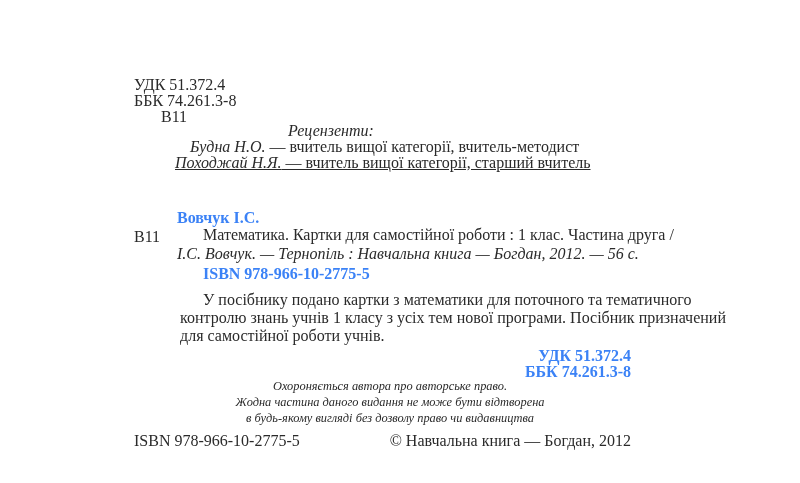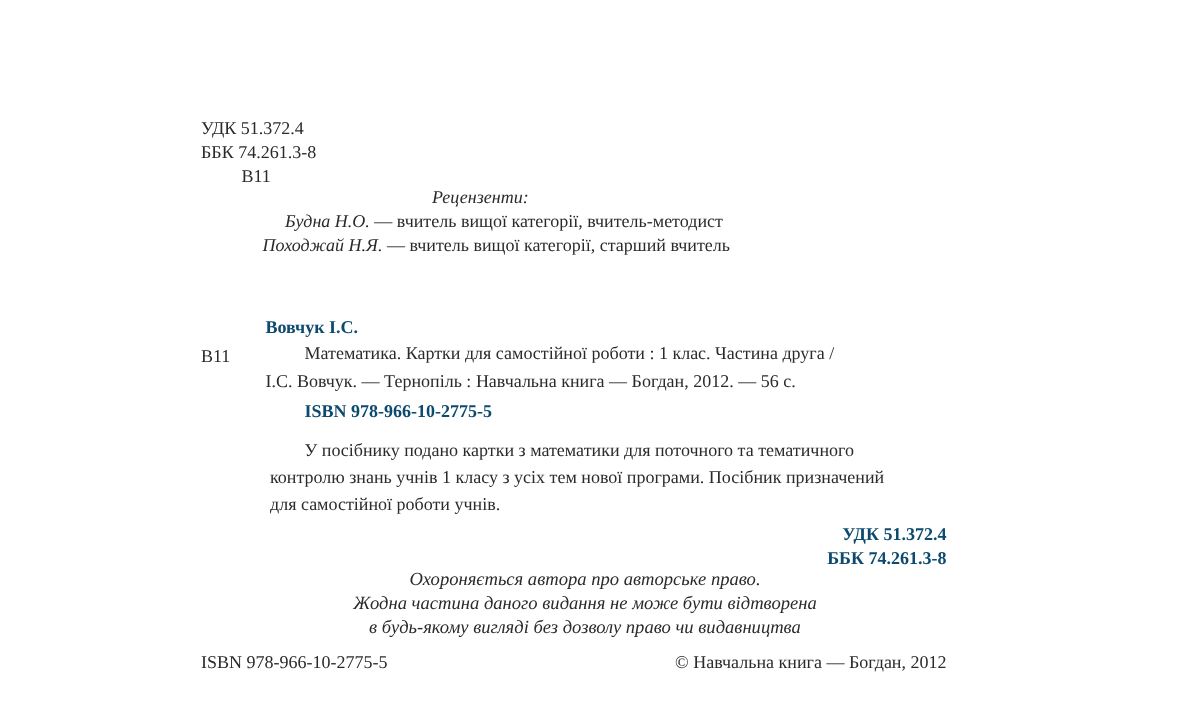--- a/index.html
+++ b/index.html
@@ -1,45 +1,45 @@
 <!DOCTYPE html>
 <html><head>
 <meta charset="utf-8">
 <style>
   html, body { margin:0; padding:0; }
   body { width:800px; height:483px; background:#ffffff; position:relative; overflow:hidden;
          font-family:"Liberation Serif", "DejaVu Serif", serif; color:#2a2a2a; }
-  .ln { position:absolute; white-space:nowrap; font-size:12px; line-height:16px; }
-  .b { font-weight:bold; color:#0c4a6e; }
+  .ln { position:absolute; white-space:nowrap; font-size:16px; line-height:16px; }
+  .b { font-weight:bold; color:#3b82f6; }
   .i { font-style:italic; }
   .sm { font-size:12.4px; }
   .r { text-align:right; }
   .c { text-align:center; }
 </style>
 </head>
 <body>
 
 <div>
 
   <div class="ln" style="left:134px;top:77px;">УДК 51.372.4</div>
   <div class="ln" style="left:134px;top:93px;">ББК 74.261.3-8</div>
   <div class="ln" style="left:161px;top:109px;">В11</div>
 
   <div class="ln i" style="left:288px;top:123px;width:120px;">Рецензенти:</div>
   <div class="ln" style="left:190px;top:139px;">
     <span class="i">Будна Н.О.</span><span> — вчитель вищої категорії, вчитель-методист</span>
   </div>
-  <div class="ln" style="left:175px;top:155px;">
+  <div class="ln" style="left:175px;top:155px;text-decoration:underline;">
     <span class="i">Походжай Н.Я.</span><span> — вчитель вищої категорії, старший вчитель</span>
   </div>
 
   <div class="ln b" style="left:177px;top:210px;">Вовчук І.С.</div>
   <div class="ln" style="left:134px;top:229px;">В11</div>
   <div class="ln" style="left:203px;top:227px;">Математика. Картки для самостійної роботи : 1 клас. Частина друга /</div>
-  <div class="ln" style="left:177px;top:246px;">І.С. Вовчук. — Тернопіль : Навчальна книга — Богдан, 2012. — 56 с.</div>
+  <div class="ln" style="left:177px;top:246px;font-style:italic;">І.С. Вовчук. — Тернопіль : Навчальна книга — Богдан, 2012. — 56 с.</div>
   <div class="ln b" style="left:203px;top:266px;">ISBN 978-966-10-2775-5</div>
 
   <div class="ln" style="left:203px;top:292px;">У посібнику подано картки з математики для поточного та тематичного</div>
   <div class="ln" style="left:180px;top:310px;">контролю знань учнів 1 класу з усіх тем нової програми. Посібник призначений</div>
   <div class="ln" style="left:180px;top:328px;">для самостійної роботи учнів.</div>
 
   <div class="ln b r" style="left:431px;top:348px;width:200px;">УДК 51.372.4</div>
   <div class="ln b r" style="left:431px;top:364px;width:200px;">ББК 74.261.3-8</div>
 
   <div class="ln i sm c" style="left:230px;top:378px;width:320px;">Охороняється автора про авторське право.</div>

